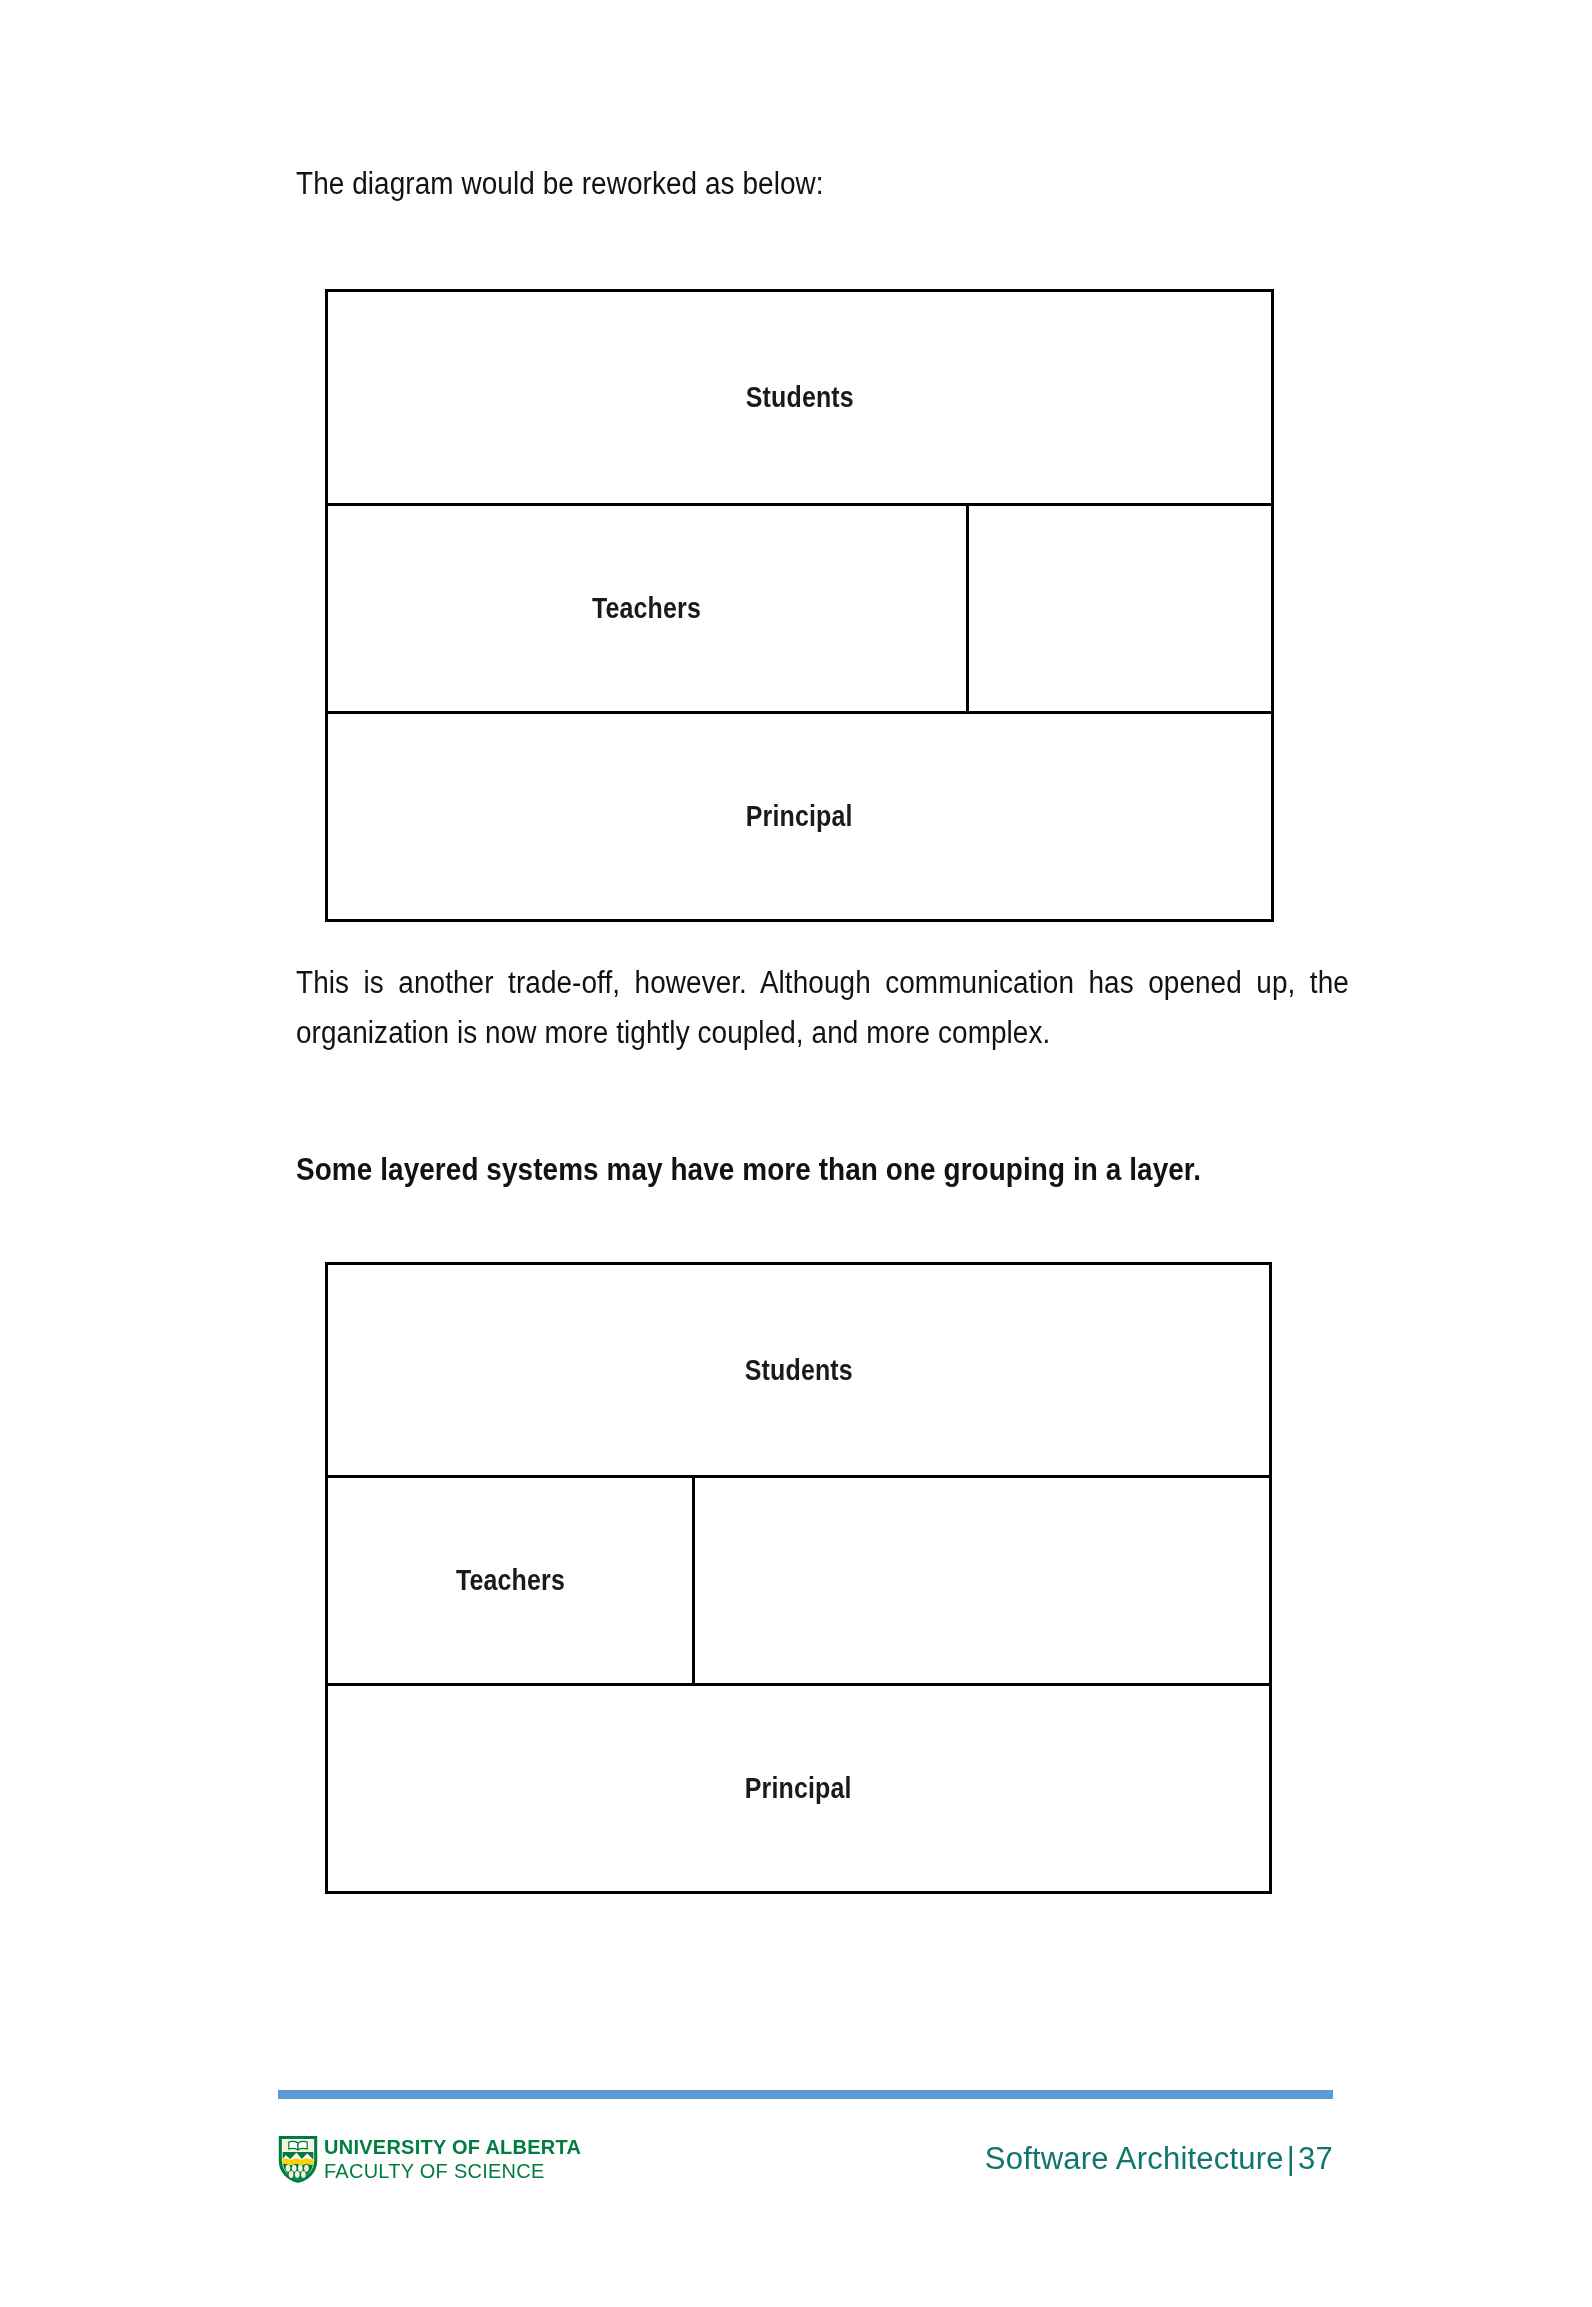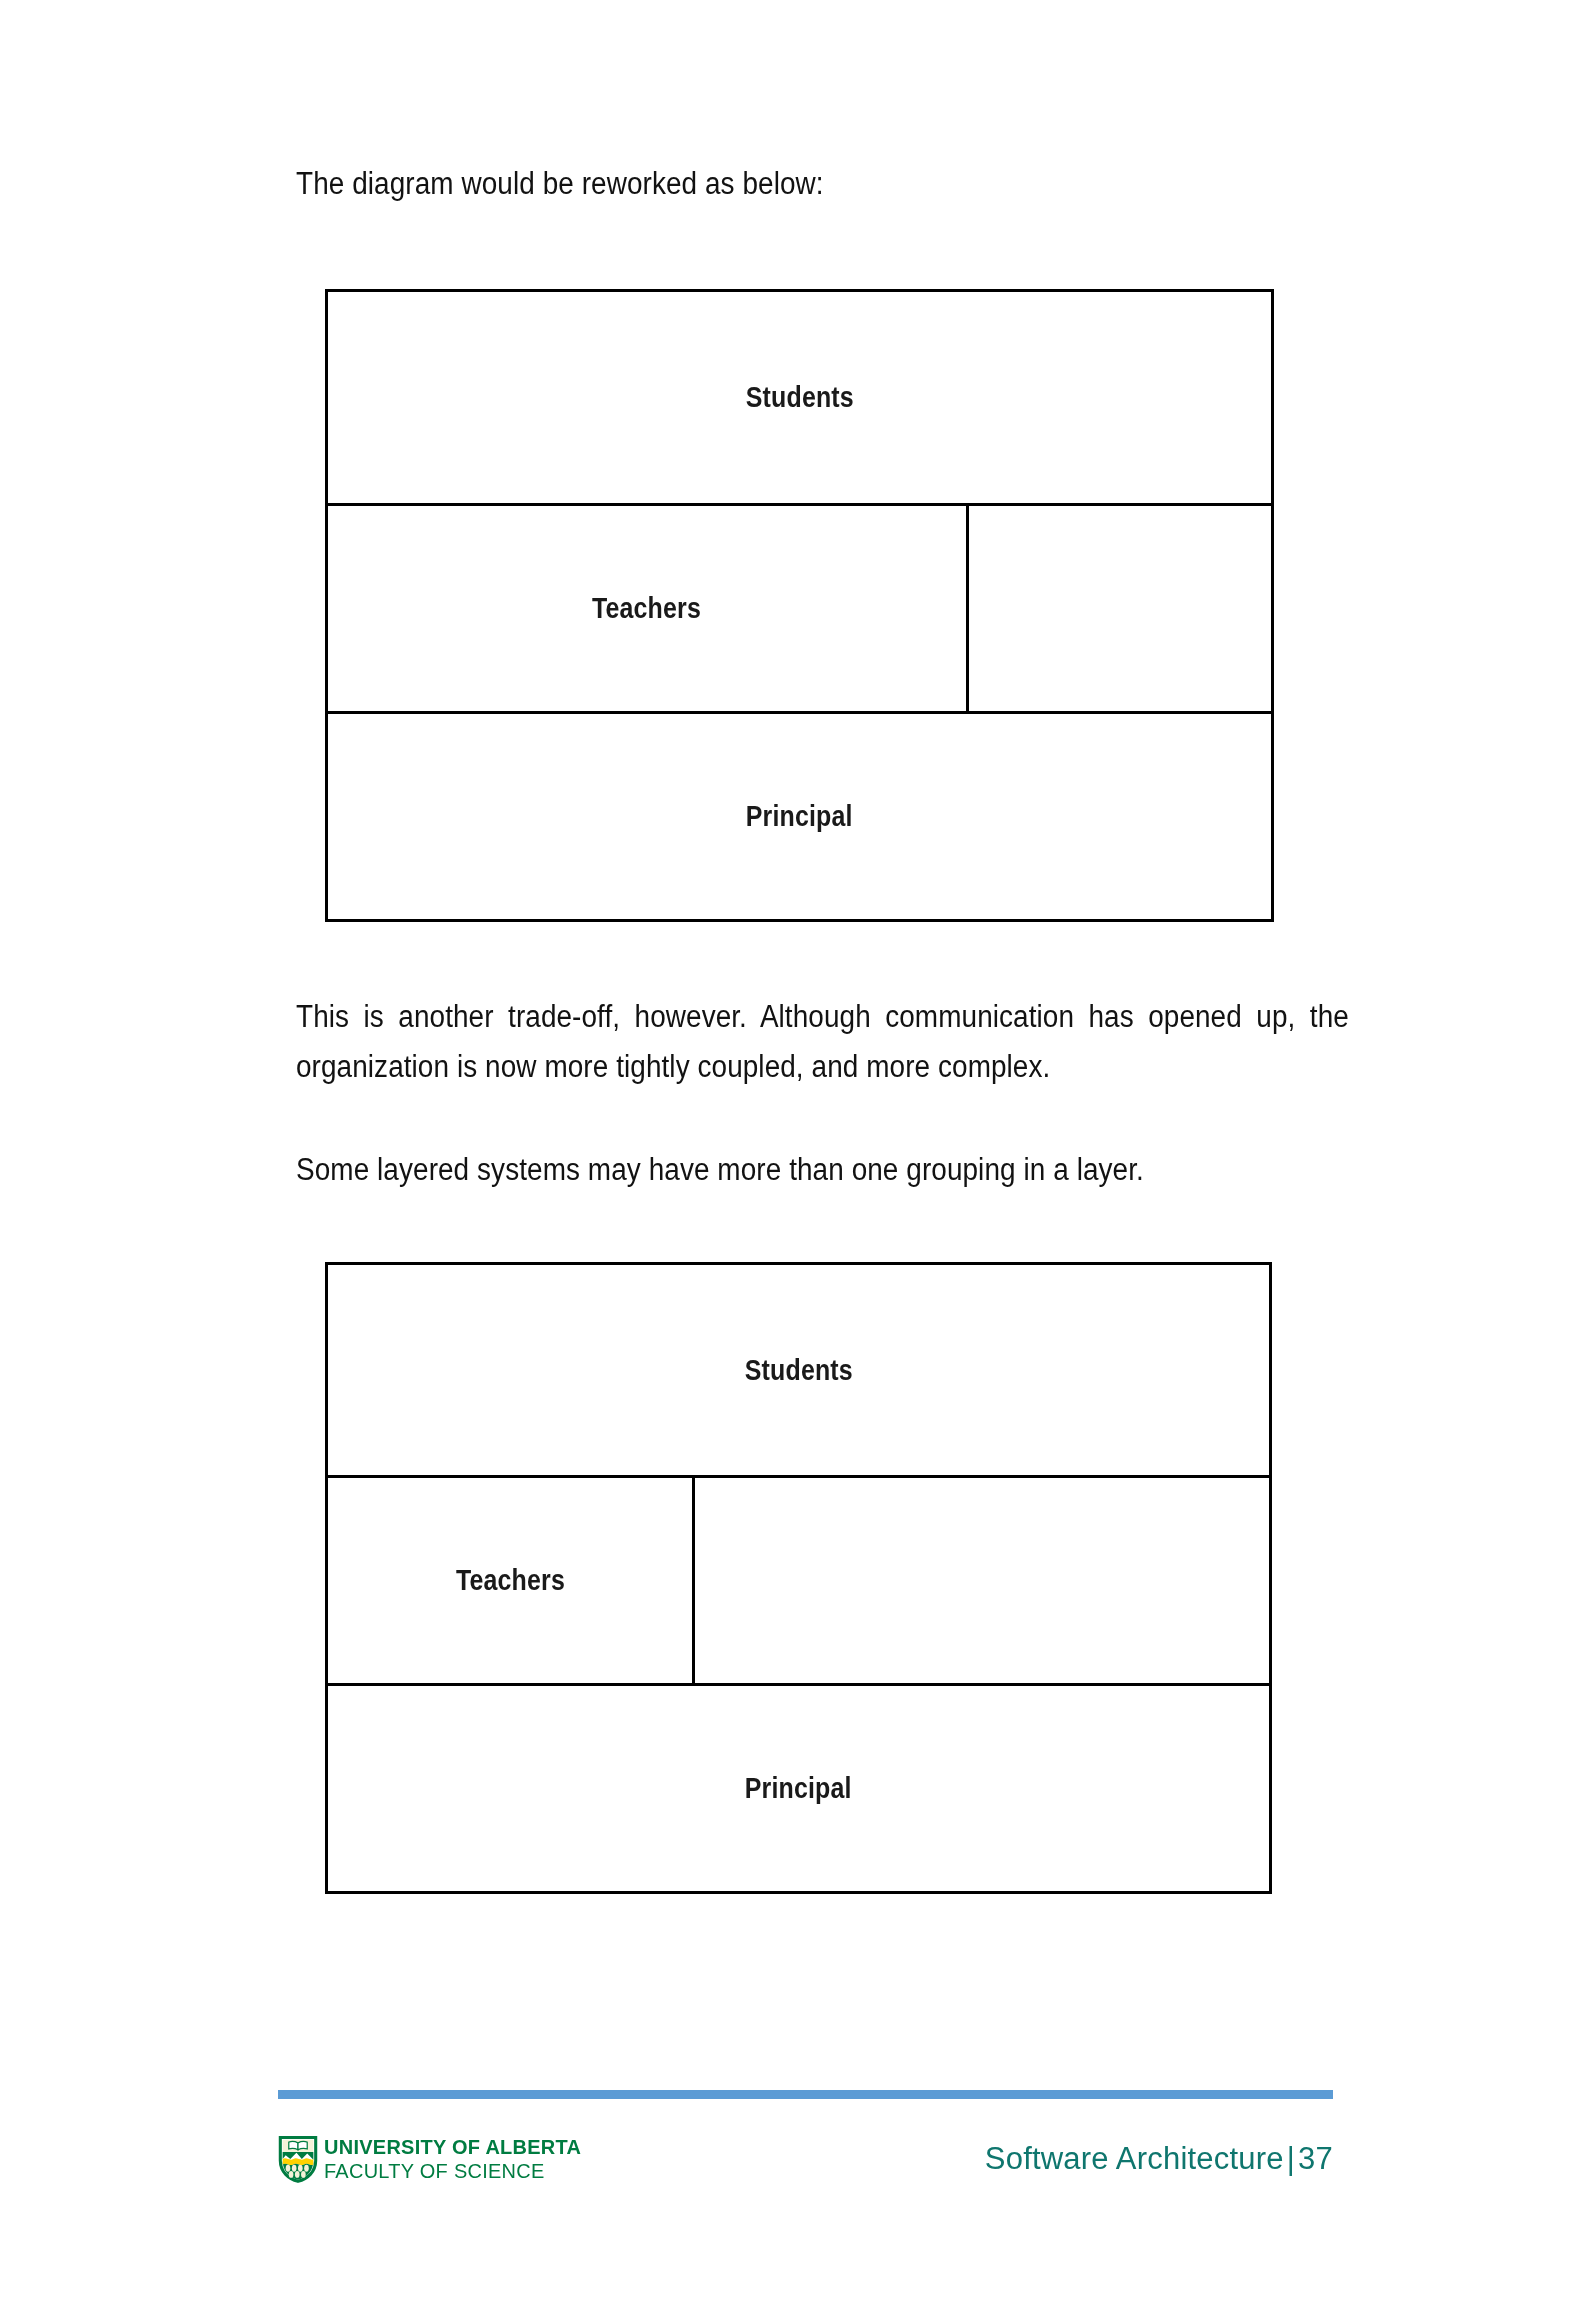--- a/index.html
+++ b/index.html
@@ -160,25 +160,25 @@
       <div class="cell spacer" style="width:30%;"></div>
     </div>
 
     <div class="layer layer-divider-top" style="height:33.2%;">
       <div class="cell" style="width:100%;">
         <span class="cell-label">Principal</span>
       </div>
     </div>
   </div>
 
-  <div class="text-col" style="top:958px;margin-top:34px;">
+  <div class="text-col" style="top:958px;">
     <div class="para">This is another trade-off, however. Although communication has opened up, the organization is now more tightly coupled, and more complex.</div>
   </div>
 
-  <div class="text-col" style="top:1145px;">
+  <div class="text-col" style="top:1145px;font-weight:bold;">
     <div class="para nojust">Some layered systems may have more than one grouping in a layer.</div>
   </div>
 
   <div class="diagram" id="diagram-2" style="left:325px; top:1262px; width:947px; height:632px;">
 
     <div class="layer" style="height:33.6%;">
       <div class="cell" style="width:100%;">
         <span class="cell-label">Students</span>
       </div>
     </div>

